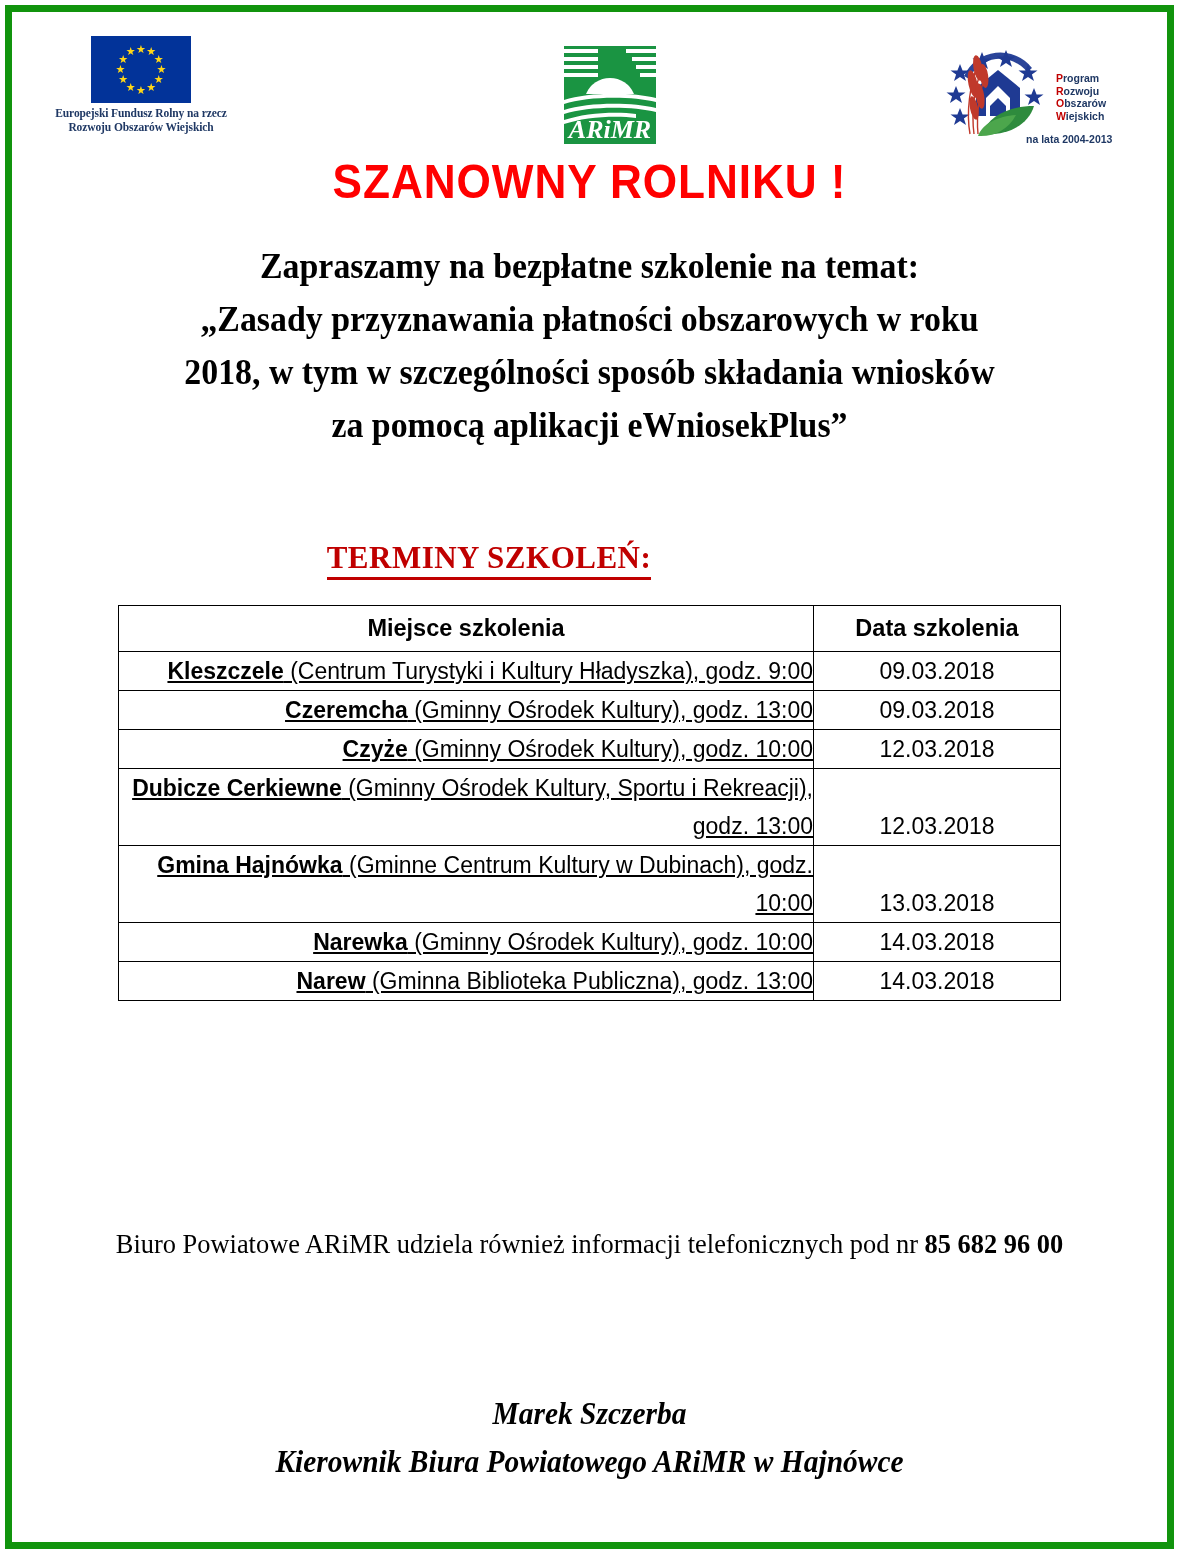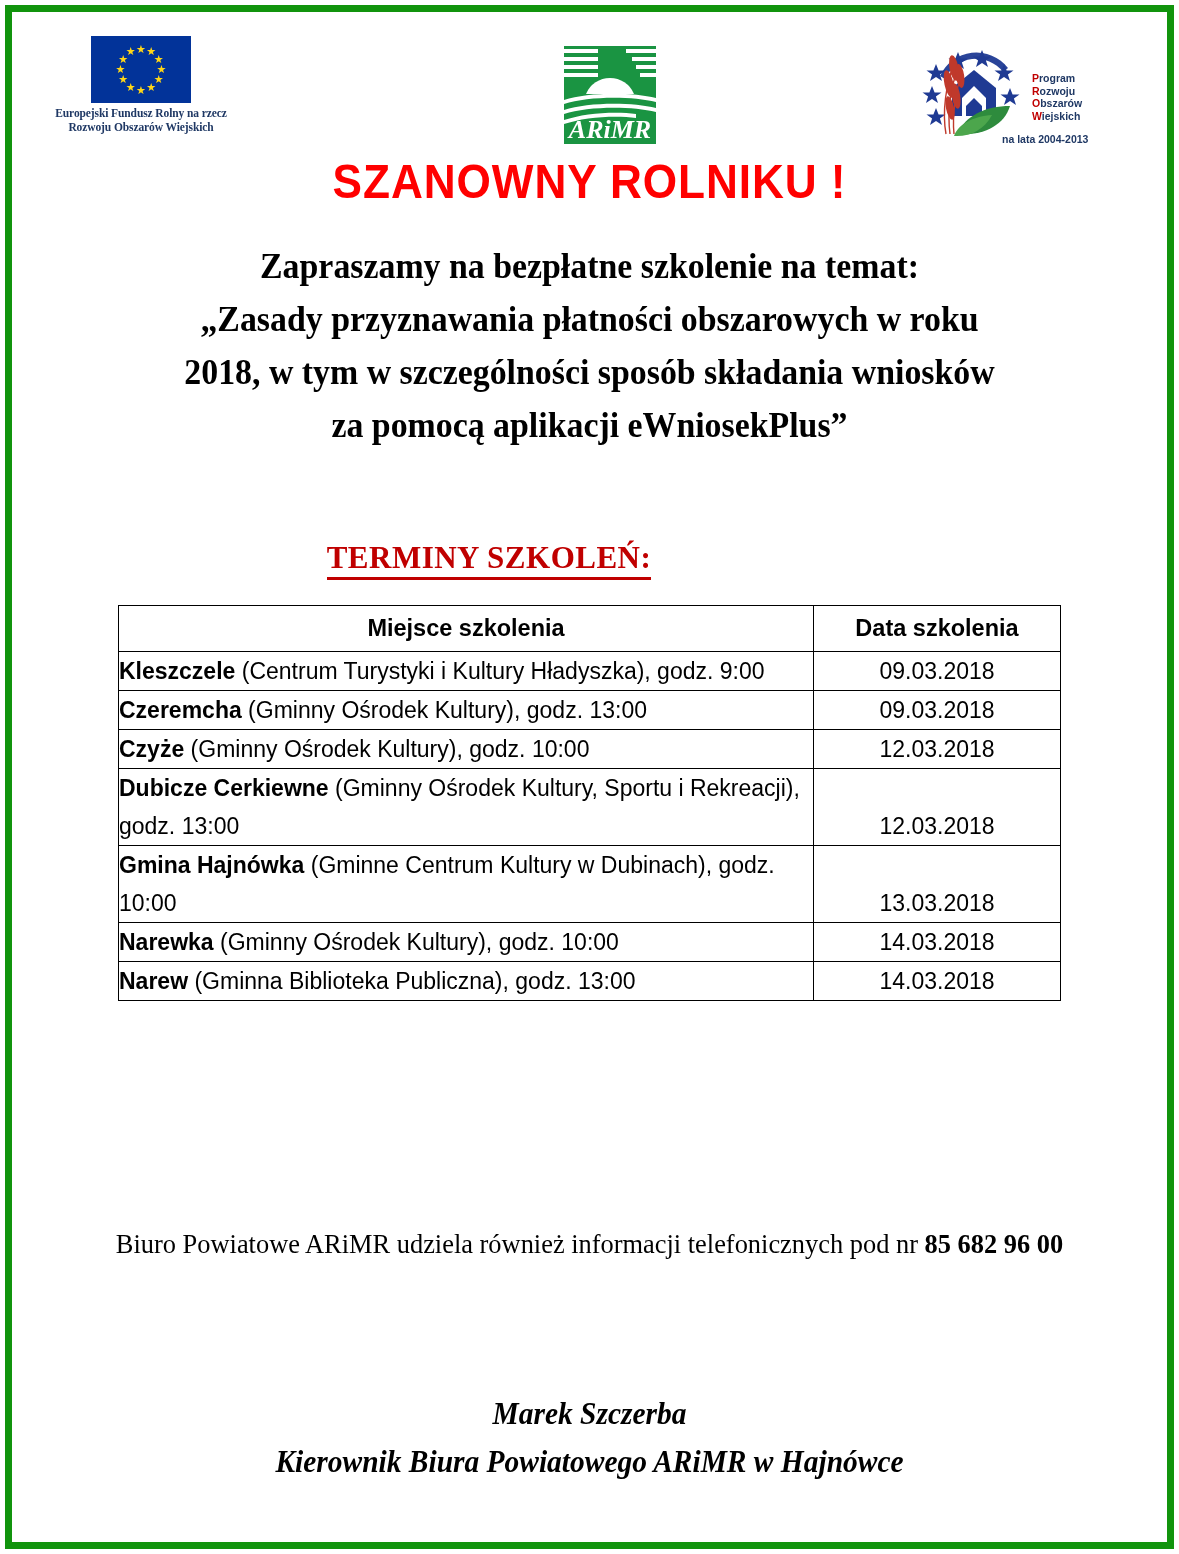--- a/index.html
+++ b/index.html
@@ -79,21 +79,21 @@
     left: 558px;
     top: 10px;
     width: 104px;
     height: 98px;
   }
   .arimr-logo svg { display: block; }
 
   
   .prow-logo {
     position: absolute;
-    left: 920px;
+    left: 944px;
     top: 2px;
     width: 186px;
     height: 110px;
   }
   .prow-mark {
     position: absolute;
     left: 0;
     top: 4px;
     width: 108px;
     height: 100px;
@@ -188,25 +188,26 @@
   }
   table.sched th {
     height: 45px;
     font-weight: bold;
     text-align: center;
     vertical-align: middle;
     font-size: 23.5px;
     margin-left: 40px;
   }
   td.place {
-    text-align: left;
+    text-align: right;
     vertical-align: top;
     padding: 5px 6px 4px 6px;
     line-height: 38px;
     font-weight: normal;
+    text-decoration: underline;
   }
   td.place b { font-weight: bold; }
   td.date {
     text-align: center;
     vertical-align: bottom;
     padding: 0 6px 4px 6px;
     line-height: 38px;
   }
   col.c-place { width: 695px; }
   col.c-date  { width: 247px; }

